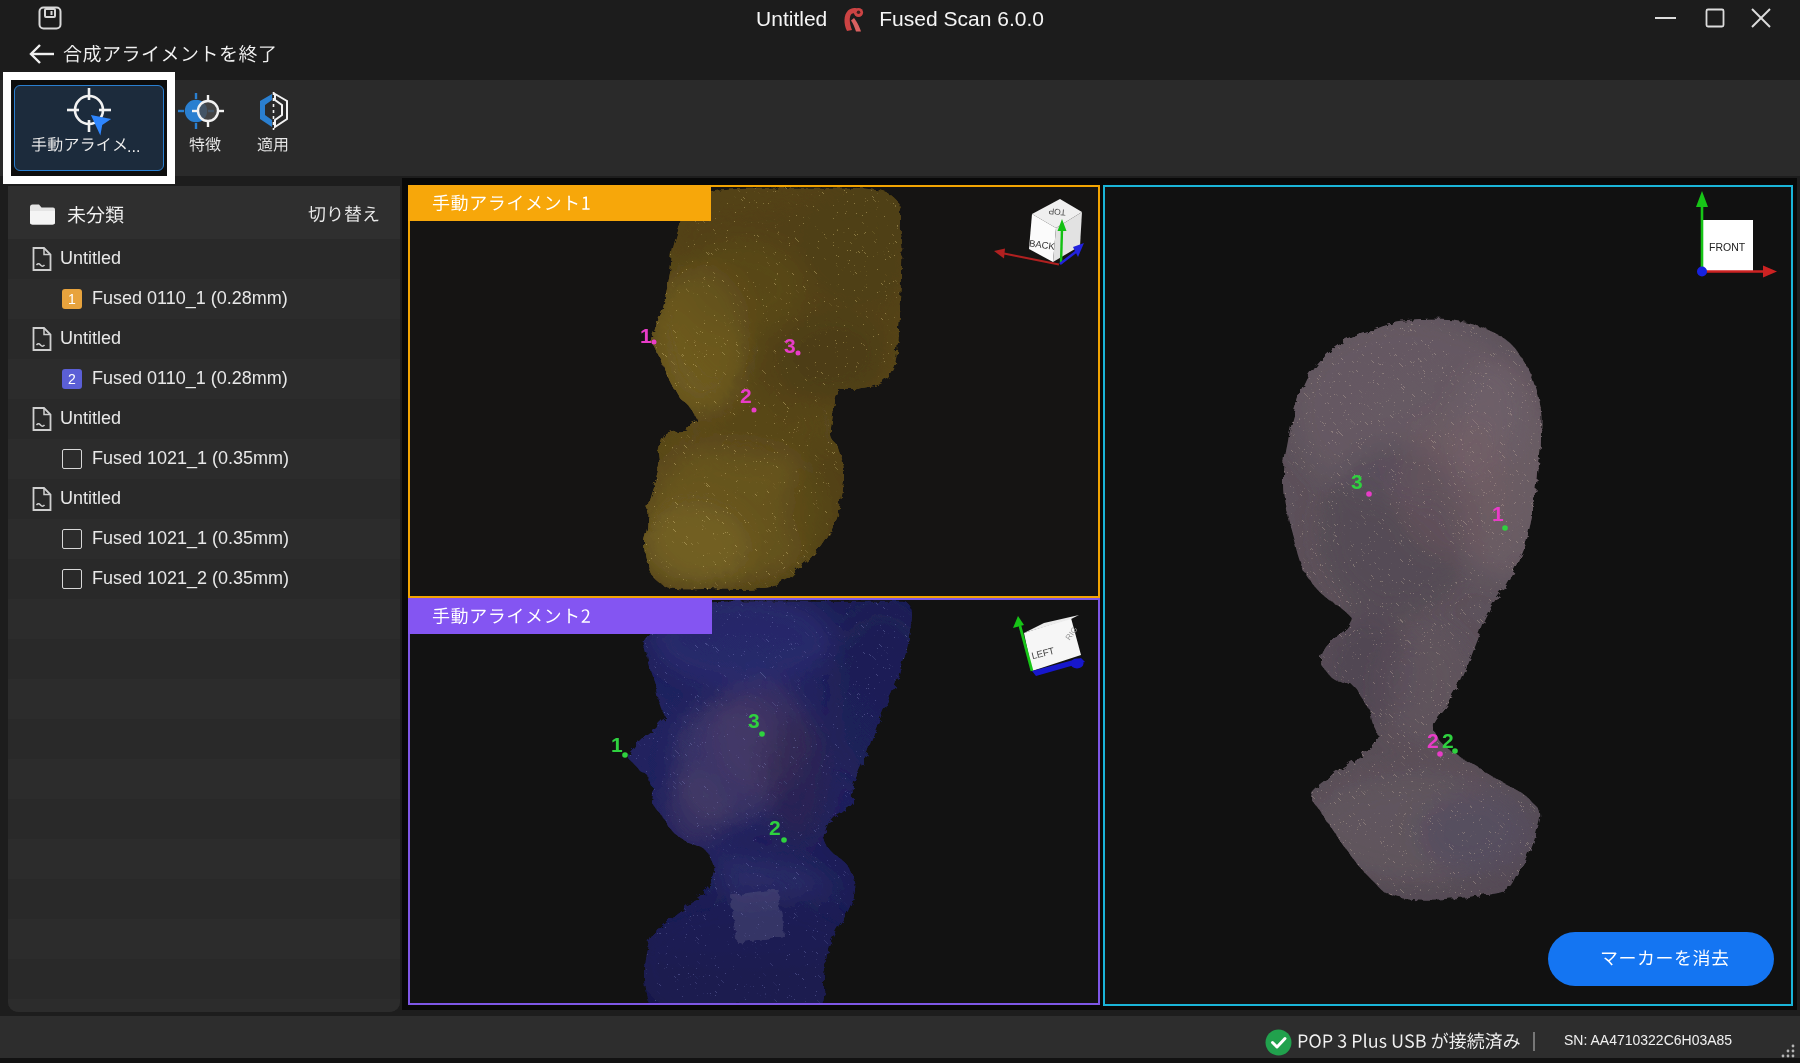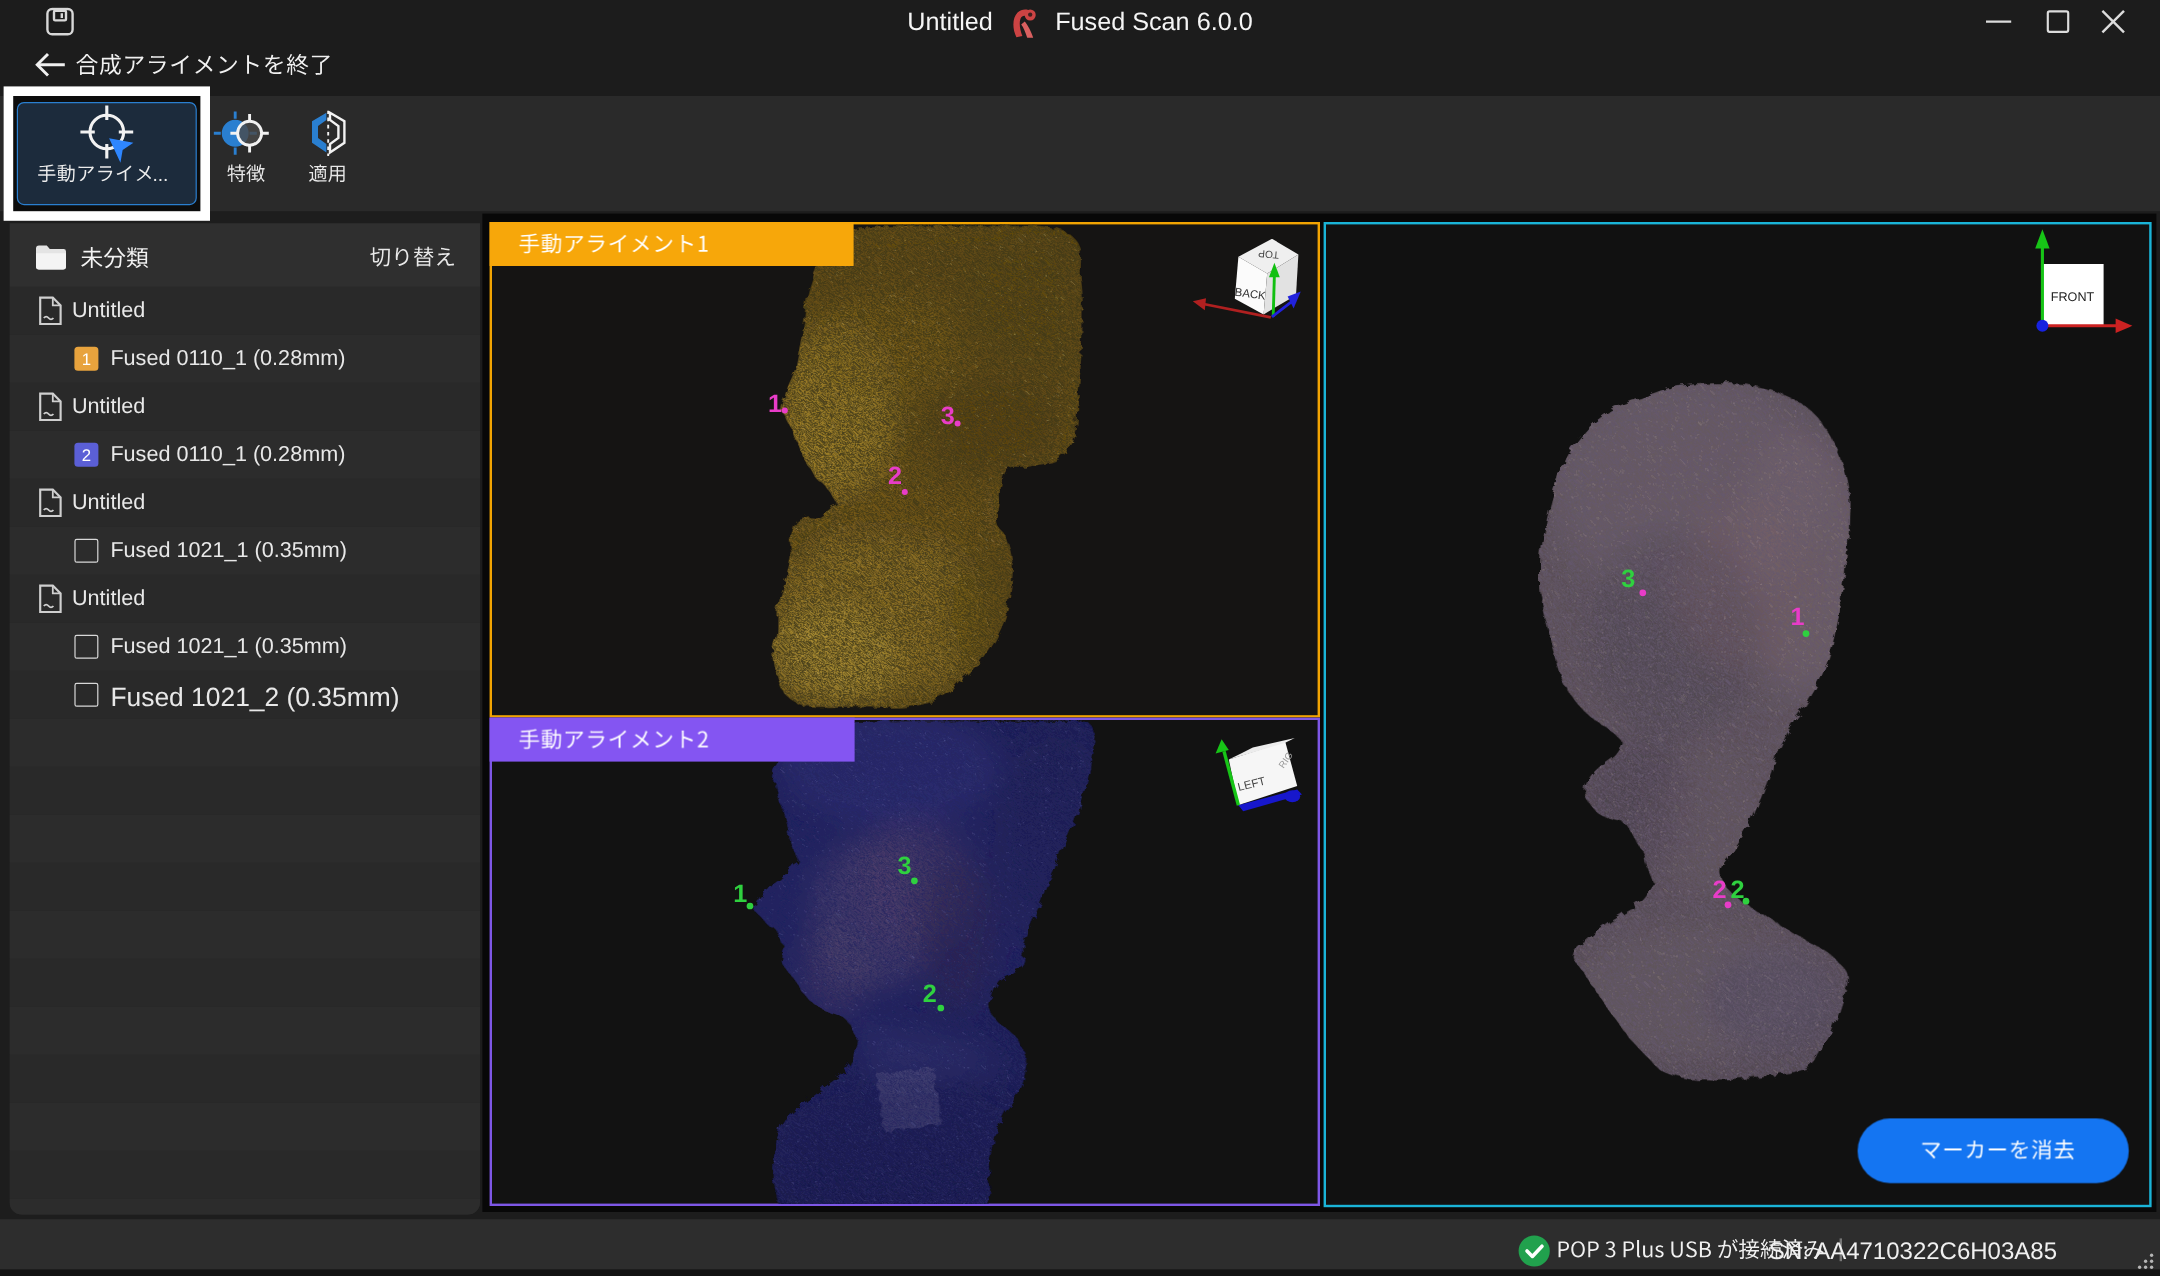--- a/index.html
+++ b/index.html
@@ -136,21 +136,21 @@
 <div class="txt" style="left:92px;top:448px;font-size:18px;color:#e8e8e8">Fused 1021_1 (0.35mm)</div>
 <svg class="abs" style="left:31px;top:486px" width="22" height="26" viewBox="0 0 22 26">
     <path d="M2.5 2 L13 2 L19.5 8.5 L19.5 24 L2.5 24 Z" fill="none" stroke="#cfcfcf" stroke-width="1.8"></path>
     <path d="M13 2 L13 8.5 L19.5 8.5" fill="none" stroke="#cfcfcf" stroke-width="1.5"></path>
     <path d="M5.5 19 q2 -2.4 4 0 q2 2.4 4 0" fill="none" stroke="#cfcfcf" stroke-width="1.5"></path>
   </svg>
 <div class="txt" style="left:60px;top:488px;font-size:18px;color:#e8e8e8">Untitled</div>
 <div class="abs" style="left:62px;top:529px;width:20px;height:20px;border:1.6px solid #d8d8d8;border-radius:2px"></div>
 <div class="txt" style="left:92px;top:528px;font-size:18px;color:#e8e8e8">Fused 1021_1 (0.35mm)</div>
 <div class="abs" style="left:62px;top:569px;width:20px;height:20px;border:1.6px solid #d8d8d8;border-radius:2px"></div>
-<div class="txt" style="left:92px;top:568px;font-size:22px;color:#e8e8e8">Fused 1021_2 (0.35mm)</div>
+<div class="txt" style="left:92px;top:568px;font-size:18px;color:#e8e8e8">Fused 1021_2 (0.35mm)</div>
 <div class="abs" style="left:402px;top:178px;width:1395px;height:832px;background:#080808"></div>
 <div class="abs" style="left:408px;top:185px;width:692px;height:413px;border:2px solid #f2a402;background:#151413"></div>
 <svg class="abs" style="left:410px;top:187px" width="688" height="409" viewBox="0 0 688 409">
 <defs>
 <radialGradient id="g1" cx="42%" cy="45%" r="80%">
  <stop offset="0%" stop-color="#7c6020"></stop>
         <stop offset="50%" stop-color="#6c5219"></stop>
  <stop offset="85%" stop-color="#584311"></stop>
         <stop offset="100%" stop-color="#48360c"></stop>
 </radialGradient>
@@ -362,21 +362,21 @@
 <div class="abs" style="left:0;top:1016px;width:1800px;height:42px;background:#2d2d2d"></div>
 <div class="abs" style="left:0;top:1058px;width:1800px;height:5px;background:#121212"></div>
 <svg class="abs" style="left:1265px;top:1029px" width="27" height="27">
     <circle cx="13.5" cy="13.5" r="13" fill="#21a14d"></circle>
     <path d="M7.5 13.5 L12 18 L20 9.5" fill="none" stroke="#fff" stroke-width="3" stroke-linecap="round" stroke-linejoin="round"></path>
   </svg>
 <svg style="position:absolute;left:1296px;top:1027.3px" width="227" height="27">
     <path d="M2.8 20.7H4.5V15.4H6.7C9.5 15.4 11.5 14.2 11.5 11.4C11.5 8.5 9.5 7.5 6.6 7.5H2.8ZM4.5 14.1V8.9H6.4C8.7 8.9 9.9 9.4 9.9 11.4C9.9 13.3 8.8 14.1 6.4 14.1Z M19.1 20.9C22.4 20.9 24.7 18.3 24.7 14.1C24.7 9.8 22.4 7.3 19.1 7.3C15.8 7.3 13.4 9.8 13.4 14.1C13.4 18.3 15.8 20.9 19.1 20.9ZM19.1 19.5C16.7 19.5 15.1 17.4 15.1 14.1C15.1 10.8 16.7 8.7 19.1 8.7C21.4 8.7 23 10.8 23 14.1C23 17.4 21.4 19.5 19.1 19.5Z M27.6 20.7H29.2V15.4H31.4C34.3 15.4 36.3 14.2 36.3 11.4C36.3 8.5 34.3 7.5 31.3 7.5H27.6ZM29.2 14.1V8.9H31.1C33.4 8.9 34.6 9.4 34.6 11.4C34.6 13.3 33.5 14.1 31.2 14.1Z M45.9 20.9C48.3 20.9 50.2 19.5 50.2 17.2C50.2 15.4 48.9 14.2 47.4 13.8V13.7C48.8 13.2 49.7 12.2 49.7 10.6C49.7 8.5 48.1 7.3 45.9 7.3C44.3 7.3 43.2 7.9 42.2 8.8L43.1 9.9C43.8 9.1 44.7 8.6 45.8 8.6C47.2 8.6 48 9.4 48 10.7C48 12.1 47.1 13.2 44.4 13.2V14.5C47.4 14.5 48.5 15.5 48.5 17.1C48.5 18.6 47.4 19.6 45.8 19.6C44.3 19.6 43.3 18.8 42.5 18.1L41.7 19.1C42.6 20.1 43.9 20.9 45.9 20.9Z M57 20.7H58.7V15.4H60.8C63.7 15.4 65.7 14.2 65.7 11.4C65.7 8.5 63.7 7.5 60.8 7.5H57ZM58.7 14.1V8.9H60.6C62.9 8.9 64.1 9.4 64.1 11.4C64.1 13.3 63 14.1 60.6 14.1Z M70 20.9C70.4 20.9 70.7 20.9 70.9 20.8L70.7 19.5C70.5 19.6 70.4 19.6 70.4 19.6C70.1 19.6 69.9 19.4 69.9 18.9V6.4H68.2V18.8C68.2 20.1 68.8 20.9 70 20.9Z M76.2 20.9C77.6 20.9 78.5 20.2 79.4 19.2H79.5L79.6 20.7H81V10.9H79.4V17.9C78.4 19 77.7 19.5 76.7 19.5C75.4 19.5 74.9 18.7 74.9 16.9V10.9H73.2V17.1C73.2 19.6 74.2 20.9 76.2 20.9Z M86.8 20.9C89.1 20.9 90.4 19.6 90.4 18C90.4 16.2 88.8 15.6 87.4 15.1C86.3 14.7 85.3 14.3 85.3 13.4C85.3 12.6 85.9 12 87.1 12C88 12 88.7 12.3 89.3 12.8L90.1 11.8C89.4 11.2 88.3 10.7 87.1 10.7C85 10.7 83.7 11.9 83.7 13.4C83.7 15.1 85.2 15.8 86.6 16.3C87.7 16.7 88.8 17.1 88.8 18.1C88.8 19 88.2 19.7 86.9 19.7C85.7 19.7 84.9 19.2 84 18.5L83.2 19.6C84.1 20.4 85.5 20.9 86.8 20.9Z M101.6 20.9C104.3 20.9 106.3 19.5 106.3 15.3V7.5H104.7V15.3C104.7 18.5 103.3 19.5 101.6 19.5C99.9 19.5 98.5 18.5 98.5 15.3V7.5H96.8V15.3C96.8 19.5 98.9 20.9 101.6 20.9Z M113.5 20.9C116.3 20.9 118 19.3 118 17.2C118 15.2 116.8 14.3 115.3 13.7L113.4 12.9C112.4 12.4 111.2 11.9 111.2 10.6C111.2 9.5 112.2 8.7 113.7 8.7C114.9 8.7 115.9 9.2 116.7 10L117.6 8.9C116.6 7.9 115.3 7.3 113.7 7.3C111.3 7.3 109.5 8.7 109.5 10.8C109.5 12.7 111 13.6 112.2 14.1L114.1 15C115.4 15.5 116.3 16 116.3 17.3C116.3 18.6 115.3 19.5 113.6 19.5C112.2 19.5 110.9 18.8 109.9 17.8L108.9 19C110.1 20.2 111.7 20.9 113.5 20.9Z M120.6 20.7H124.8C127.8 20.7 129.8 19.4 129.8 16.8C129.8 15 128.7 14 127.1 13.7V13.6C128.4 13.2 129.1 12 129.1 10.7C129.1 8.4 127.2 7.5 124.5 7.5H120.6ZM122.3 13.1V8.8H124.3C126.4 8.8 127.4 9.4 127.4 10.9C127.4 12.3 126.5 13.1 124.2 13.1ZM122.3 19.4V14.4H124.6C126.9 14.4 128.2 15.1 128.2 16.8C128.2 18.6 126.8 19.4 124.6 19.4Z M148.5 8.8 147.2 9.4C148.4 10.9 149.8 14 150.4 15.9L151.8 15.2C151.2 13.5 149.6 10.3 148.5 8.8ZM148.7 6.2 147.7 6.6C148.2 7.3 148.8 8.4 149.2 9.1L150.2 8.7C149.8 7.9 149.1 6.8 148.7 6.2ZM150.7 5.5 149.7 5.9C150.2 6.6 150.8 7.6 151.2 8.4L152.2 7.9C151.8 7.3 151.1 6.1 150.7 5.5ZM135.8 10.7 136 12.2C136.4 12.2 137.2 12.1 137.6 12L139.9 11.8C139.3 14.2 137.9 18.3 136.1 20.7L137.5 21.3C139.4 18.3 140.7 14.2 141.3 11.6C142.1 11.6 142.8 11.5 143.3 11.5C144.4 11.5 145.2 11.8 145.2 13.4C145.2 15.4 144.9 17.7 144.3 19C144 19.7 143.4 19.9 142.7 19.9C142.2 19.9 141.3 19.7 140.5 19.5L140.8 21C141.3 21.1 142.2 21.3 142.9 21.3C144 21.3 144.9 21 145.5 19.8C146.3 18.3 146.6 15.4 146.6 13.3C146.6 10.8 145.3 10.2 143.6 10.2C143.2 10.2 142.5 10.3 141.6 10.3L142.1 7.8C142.1 7.4 142.2 7.1 142.3 6.7L140.6 6.6C140.6 7.8 140.4 9.2 140.2 10.5C139.1 10.6 138 10.7 137.4 10.7C136.8 10.7 136.4 10.7 135.8 10.7Z M155.9 5.6V9.2H153.4V10.5H155.9V14.4L153.1 15.2L153.5 16.5L155.9 15.7V20.5C155.9 20.8 155.8 20.8 155.6 20.8C155.3 20.8 154.6 20.8 153.8 20.8C153.9 21.2 154.1 21.8 154.2 22.1C155.4 22.1 156.1 22.1 156.6 21.9C157 21.7 157.2 21.3 157.2 20.5V15.3L158.8 14.8V15.9H161.4C160.9 17 160.4 18 159.9 18.8L161.1 19.2L161.4 18.7C162.1 19 162.9 19.2 163.7 19.6C162.4 20.3 160.7 20.8 158.3 21C158.5 21.3 158.8 21.8 158.9 22.1C161.6 21.8 163.6 21.1 165 20.1C166.5 20.8 167.8 21.5 168.7 22.2L169.5 21.1C168.7 20.5 167.4 19.9 166 19.2C166.8 18.4 167.4 17.2 167.7 15.9H169.8V14.7H163.4L164.2 12.9H169.9V11.7H166.6C167 10.9 167.4 9.8 167.8 8.7L167.2 8.7H169.4V7.5H165V5.6H163.7V7.5H159.4V8.7H161.9L161.1 8.8C161.4 9.7 161.7 10.9 161.8 11.7H158.7V12.9H162.8L162 14.7H159.1L158.9 13.5L157.2 14V10.5H158.9V9.2H157.2V5.6ZM162.3 8.7H166.4C166.2 9.6 165.8 10.8 165.4 11.6L165.8 11.7H162.6L163.1 11.6C163 10.9 162.7 9.6 162.3 8.7ZM162.8 15.9H166.3C166 17 165.5 18 164.8 18.7C163.8 18.3 162.8 18 161.9 17.7Z M183.8 14.8V20.3C183.8 21.7 184.1 22 185.2 22C185.5 22 186.5 22 186.7 22C187.7 22 188 21.4 188.1 19.2C187.8 19.1 187.3 18.9 187 18.6C187 20.6 186.9 20.9 186.6 20.9C186.3 20.9 185.6 20.9 185.4 20.9C185.1 20.9 185 20.8 185 20.3V14.8ZM180.5 14.8V16C180.5 17.4 180.1 19.7 176.9 21.2C177.2 21.5 177.6 21.9 177.8 22.2C181.3 20.4 181.7 17.8 181.7 16V14.8ZM176 16.1C176.4 17.2 176.8 18.5 176.9 19.4L177.9 19.1C177.8 18.2 177.4 16.8 177 15.8ZM172.3 15.9C172 17.4 171.7 19.1 171.1 20.2C171.4 20.3 171.9 20.5 172.2 20.7C172.7 19.5 173.2 17.8 173.4 16.1ZM178.7 10V11.2H187.1V10H183.5V8.4H187.7V7.3H183.5V5.6H182.2V7.3H178.1V8.4H182.2V10ZM171.2 13.5 171.3 14.7 174.2 14.6V22.1H175.3V14.5L176.8 14.4C176.9 14.8 177.1 15.2 177.1 15.6L178.2 15.1V15.7H179.3V13.5H186.6V15.7H187.8V12.4H178.2V14.8C177.8 13.9 177.2 12.4 176.5 11.4L175.5 11.8C175.8 12.2 176 12.7 176.3 13.3L173.7 13.4C174.9 11.9 176.3 9.8 177.3 8.2L176.2 7.6C175.7 8.6 175 9.8 174.3 10.9C174 10.5 173.7 10.2 173.3 9.7C174 8.7 174.8 7.3 175.4 6L174.2 5.6C173.8 6.6 173.2 8 172.6 9L172 8.5L171.3 9.3C172.1 10.1 173 11.1 173.6 12C173.2 12.5 172.8 13 172.4 13.5Z M190.3 6.7C191.4 7.2 192.8 8.1 193.5 8.8L194.3 7.7C193.6 7 192.2 6.2 191 5.7ZM189.3 11.6C190.5 12.1 191.9 12.9 192.6 13.5L193.4 12.4C192.7 11.8 191.2 11 190.1 10.6ZM189.9 21 191 21.9C192 20.2 193.2 17.9 194.1 16L193.1 15.2C192.1 17.2 190.8 19.6 189.9 21ZM199.4 5.6V7.5H194.4V8.7H196.3C197.1 9.7 197.9 10.6 198.9 11.3C197.5 12 195.7 12.4 193.9 12.7C194.1 13 194.4 13.6 194.6 13.9C196.6 13.4 198.5 12.9 200.1 12C201.6 12.8 203.4 13.3 205.4 13.7C205.5 13.3 205.8 12.8 206.1 12.5C204.3 12.2 202.7 11.8 201.4 11.2C202.3 10.5 203.1 9.7 203.7 8.7H205.8V7.5H200.8V5.6ZM202.2 8.7C201.7 9.4 201 10.1 200.2 10.6C199.3 10.1 198.5 9.5 197.8 8.7ZM202.9 15.8V17.6H197.2C197.3 17 197.3 16.5 197.3 15.9V15.8ZM196 13.6V15.9C196 17.6 195.7 19.9 193.6 21.6C193.9 21.7 194.4 22.1 194.7 22.3C196 21.3 196.6 20 197 18.7H202.9V22.1H204.3V13.6H202.9V14.7H197.3V13.6Z M221.9 11.4 220.5 11.3C220.5 11.8 220.5 12.4 220.5 12.9C220.4 13.4 220.4 13.8 220.3 14.3C218.9 13.6 217.2 13 215.4 12.8C216.1 11.2 216.9 9.3 217.4 8.5C217.6 8.3 217.7 8.1 217.9 7.9L217 7.2C216.7 7.3 216.4 7.3 216.1 7.4C215.3 7.4 213 7.6 212 7.6C211.7 7.6 211.1 7.5 210.7 7.5L210.7 9C211.2 8.9 211.7 8.9 212.1 8.9C212.9 8.8 215.1 8.7 215.8 8.7C215.3 9.8 214.6 11.4 213.9 12.8C210.4 12.9 207.9 14.9 207.9 17.6C207.9 19.1 209 20 210.3 20C211.2 20 211.9 19.7 212.6 18.8C213.2 17.8 214.1 15.6 214.8 14.1C216.7 14.2 218.5 14.9 220 15.7C219.4 17.7 218.1 19.6 215.3 20.8L216.4 21.8C219.1 20.5 220.4 18.8 221.2 16.4C221.9 16.9 222.5 17.4 223 17.9L223.7 16.3C223.1 15.9 222.4 15.4 221.5 14.9C221.7 13.9 221.8 12.7 221.9 11.4ZM213.4 14C212.8 15.4 212.1 17.1 211.4 18C211 18.4 210.8 18.6 210.3 18.6C209.8 18.6 209.3 18.2 209.3 17.4C209.3 15.8 210.8 14.2 213.4 14Z" fill="#f0f0f0"></path>
   </svg>
 <div class="abs" style="left:1533px;top:1032px;width:1.5px;height:19px;background:#777"></div>
-<div class="txt" style="left:1474px;top:1032px;font-size:20px;color:#f0f0f0">SN: AA4710322C6H03A85</div>
+<div class="txt" style="left:1564px;top:1032px;font-size:14px;color:#f0f0f0">SN: AA4710322C6H03A85</div>
 <svg class="abs" style="left:1779px;top:1043px" width="18" height="18">
     <g fill="#b5b5b5">
       <circle cx="14" cy="3" r="1.4"></circle>
       <circle cx="9" cy="8" r="1.4"></circle>
       <circle cx="14" cy="8" r="1.4"></circle>
       <circle cx="4" cy="13" r="1.4"></circle>
       <circle cx="9" cy="13" r="1.4"></circle>
       <circle cx="14" cy="13" r="1.4"></circle>
     </g>
   </svg>

